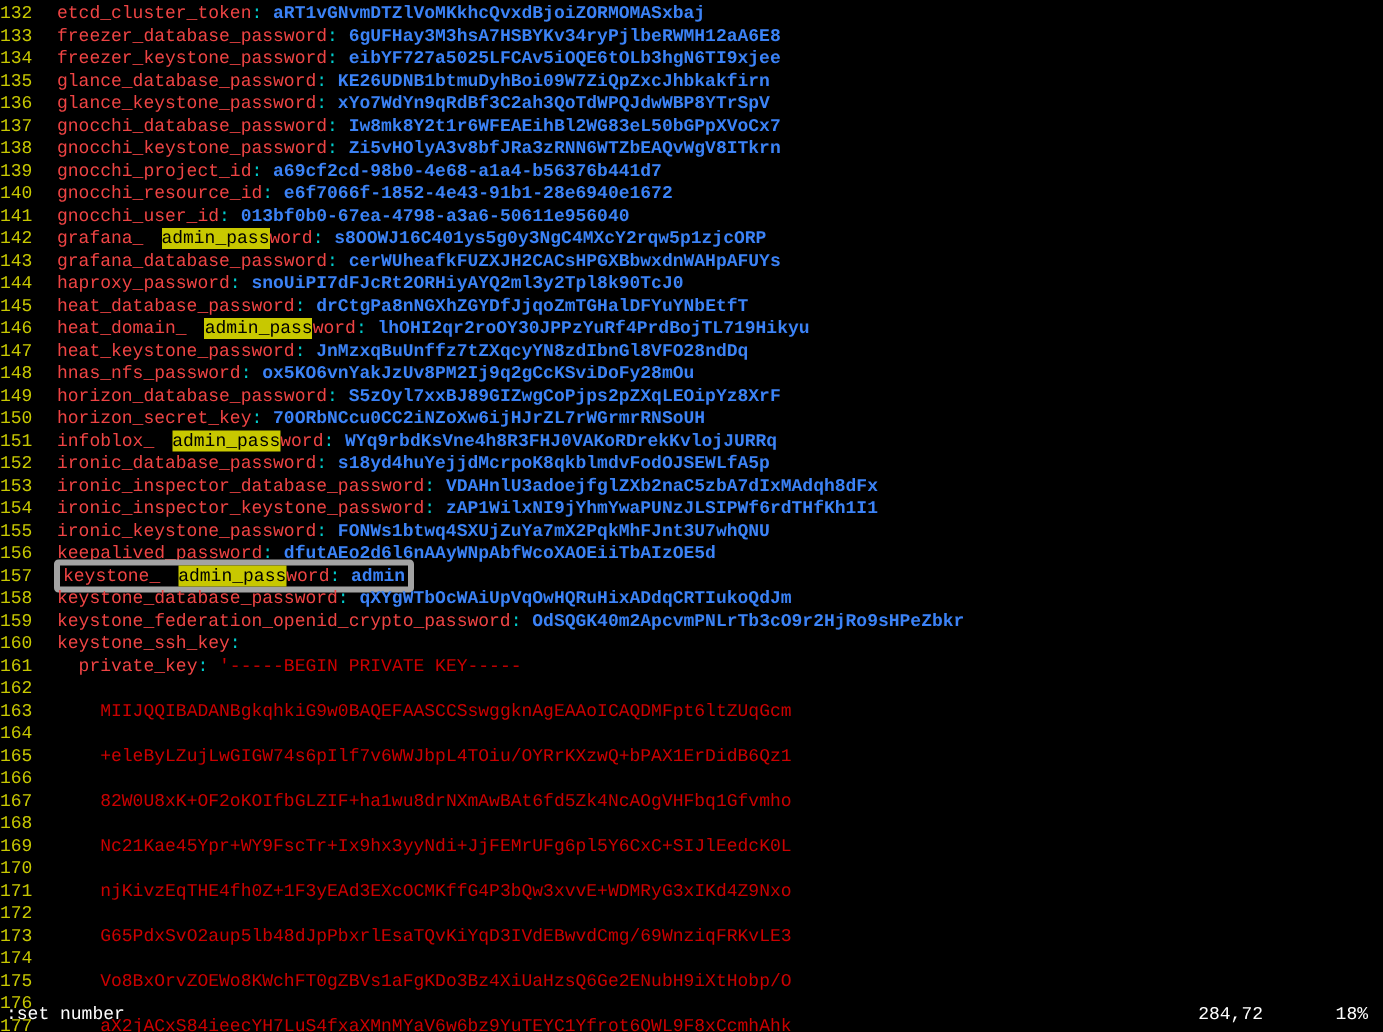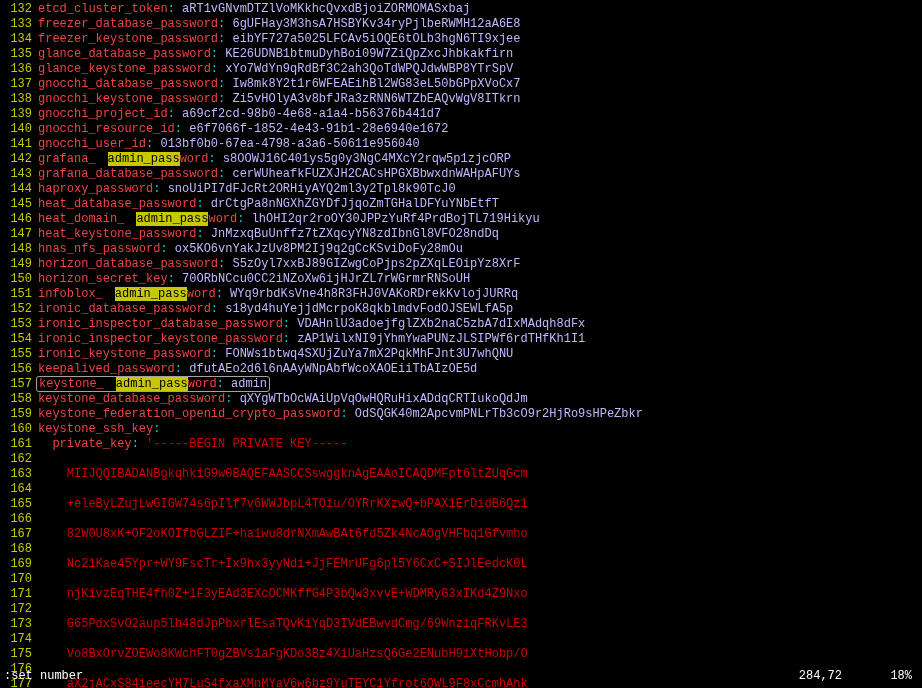--- a/index.html
+++ b/index.html
@@ -19,30 +19,30 @@
     white-space: pre;
   }
   .line {
     display: flex;
     align-items: center;
     height: 15px;
   }
   .lineno {
     color: #c8c800;
     width: 32px;
-    text-align: right;
+    text-align: left;
     flex-shrink: 0;
     margin-right: 6px;
   }
   .key { color: #ef4444; margin-top: 21px; }
   .colon { color: #00cccc; }
-  .val { color: #c4b5fd; }
+  .val { color: #3b82f6; font-weight: bold; }
   .hl { background: #c8c800; color: #000; margin-left: 12px; }
   .boxed {
-    border: 1px solid #a3a3a3;
+    border: 4px solid #a3a3a3;
     border-radius: 3px;
     padding: 0 2px;
     margin-left: -2px;
   }
   .red { color: #cc0000; text-align: right; }
   .quote { color: #cc0000; }
   .status-left {
     position: absolute;
     bottom: 4px;
     left: 4px;

